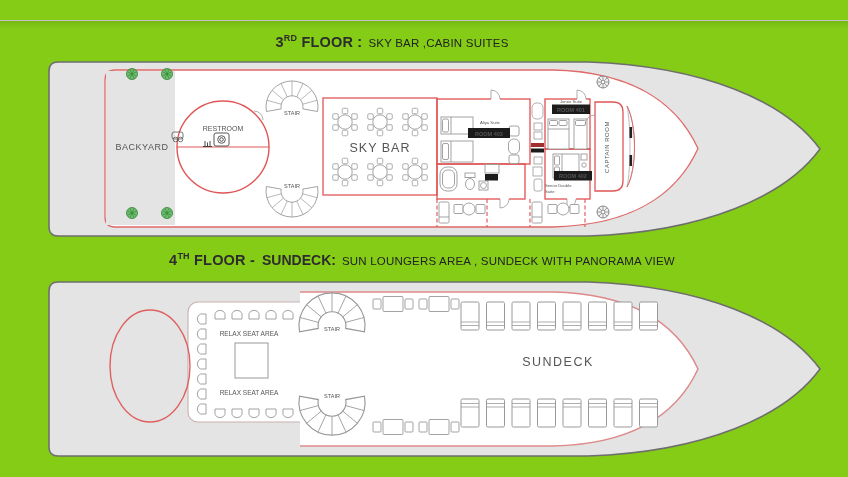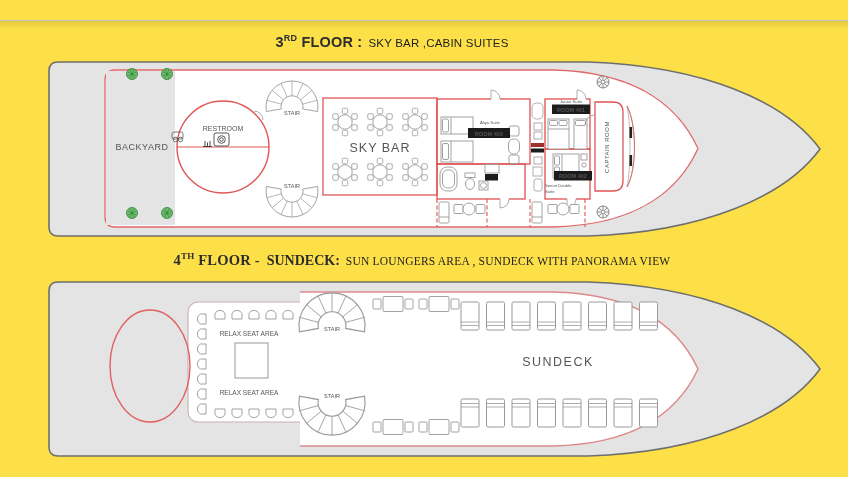--- a/index.html
+++ b/index.html
@@ -1,23 +1,23 @@
 <!DOCTYPE html>
 <html><head>
 <meta charset="utf-8">
 <style>
   html,body{margin:0;padding:0;background:#fff;}
-  .stage{position:relative;width:848px;height:477px;background:#fde047;overflow:hidden;
+  .stage{position:relative;width:848px;height:477px;background:#84cc16;overflow:hidden;
          font-family:"Liberation Sans",sans-serif;}
   .topline{position:absolute;top:20px;left:0;width:848px;height:1px;background:#c3c3c3;}
   .topshadow{position:absolute;top:21px;left:0;width:848px;height:8px;
              background:linear-gradient(rgba(0,0,0,0.10),rgba(0,0,0,0));}
   .title{position:absolute;text-align:center;color:#2d2d2d;white-space:nowrap;}
   .title1{top:33px;left:0;width:784px;}
-  .title2{top:251px;left:0;width:844px;font-family:Liberation Serif, serif;}
+  .title2{top:251px;left:0;width:844px;}
   .t-bold{font-weight:bold;font-size:14.5px;letter-spacing:.2px;}
   .t-bold sup{font-size:9px;}
   .t-bold2{font-weight:bold;font-size:14px;margin-left:7px;}
   .t-sub{font-size:11.5px;margin-left:6px;letter-spacing:.2px;color:#222;}
   svg{position:absolute;overflow:visible;}
   svg text{font-family:"Liberation Sans",sans-serif;fill:#555;}
   .deck3{left:48px;top:61px;}
   .deck4{left:48px;top:281px;}
 </style>
 </head>

